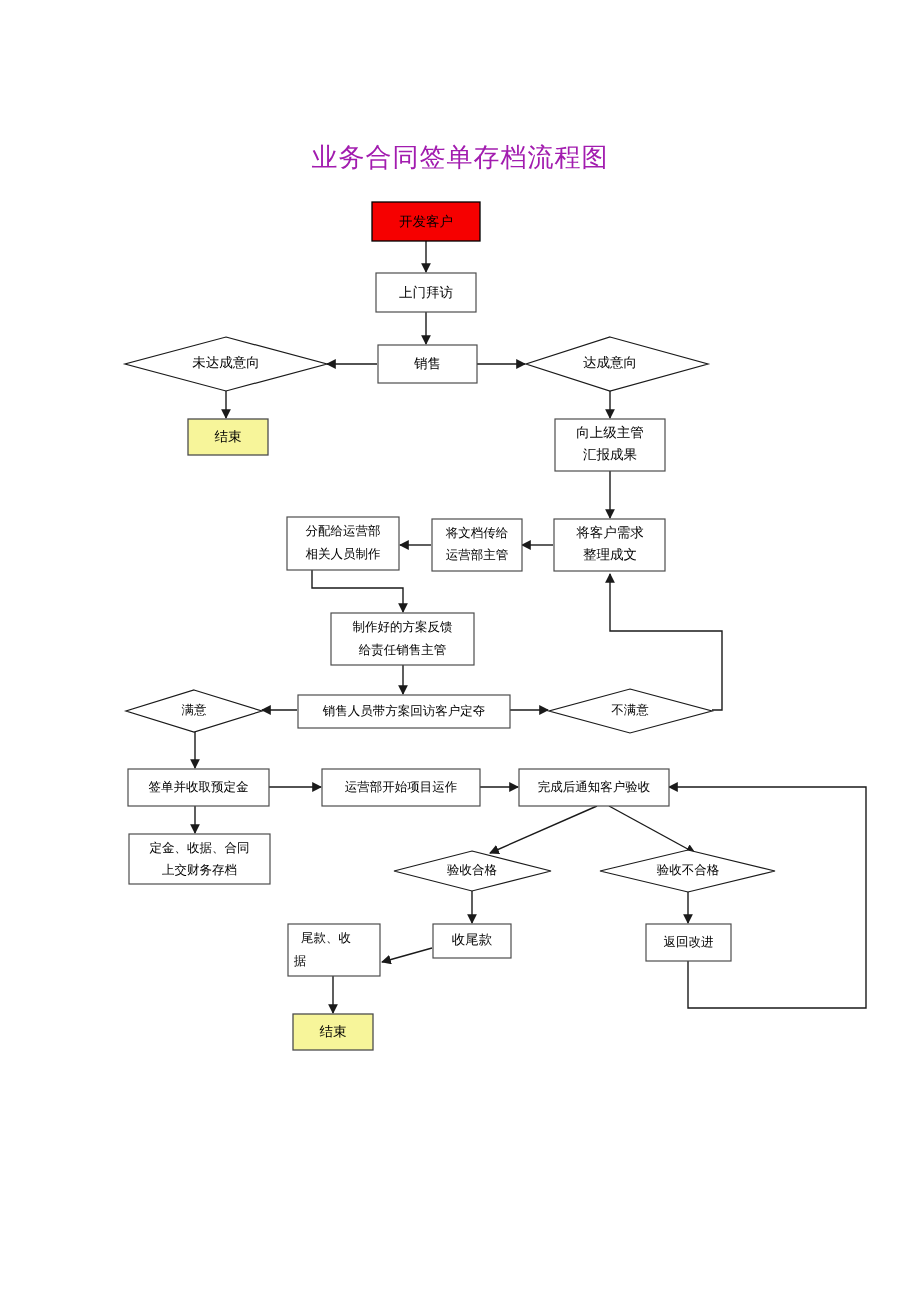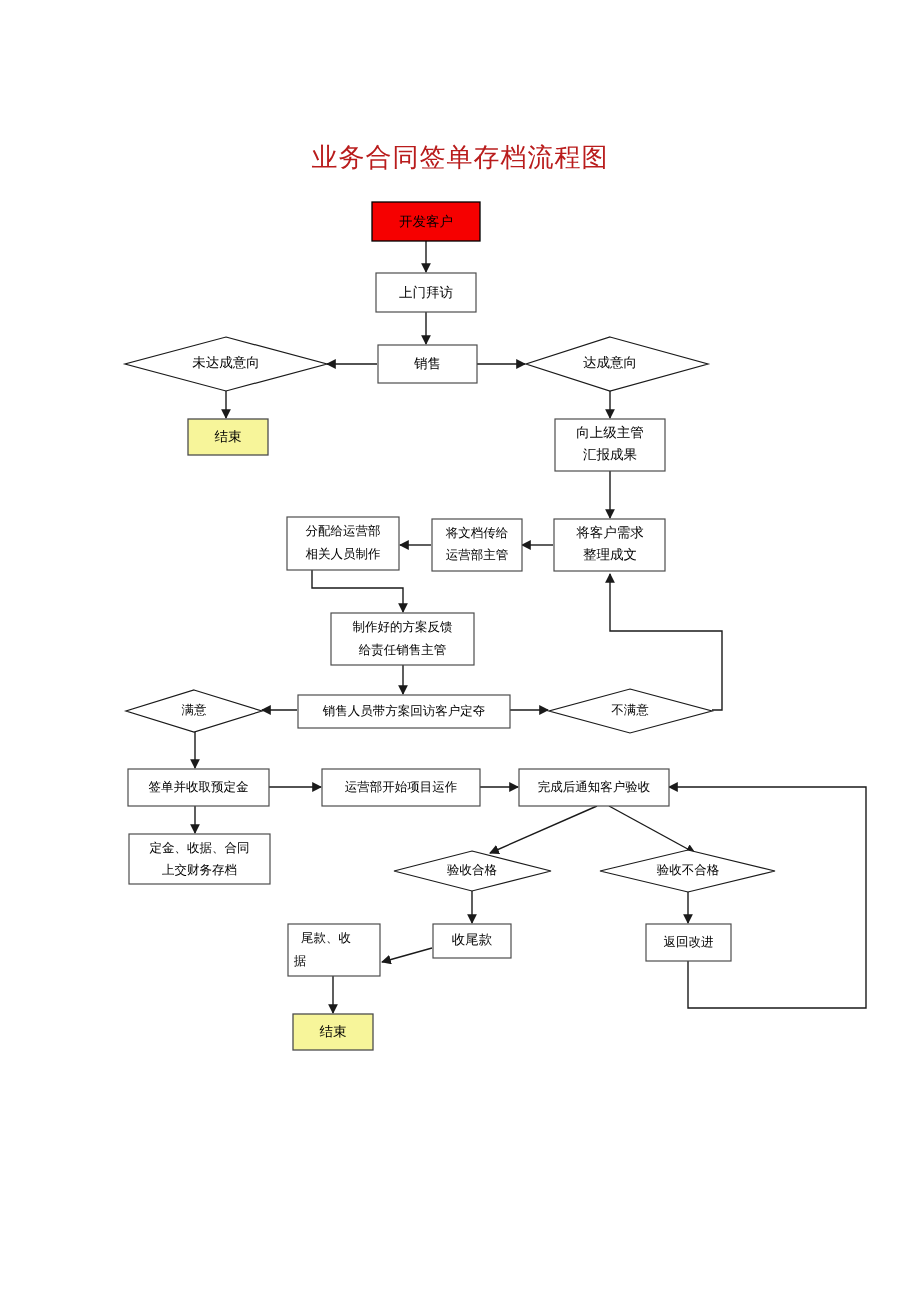--- a/index.html
+++ b/index.html
@@ -22,21 +22,21 @@
     background: #ffffff;
   }
   #chart-title {
     position: absolute;
     left: 0;
     top: 140px;
     width: 920px;
     text-align: center;
     font-size: 26px;
     font-weight: normal;
-    color: #b91c1c;
+    color: #a21caf;
     letter-spacing: 1px;
     font-family: "Liberation Serif", "DejaVu Serif", serif;
   }
   svg#flow {
     position: absolute;
     left: 0;
     top: 0;
     width: 920px;
     height: 1302px;
   }

